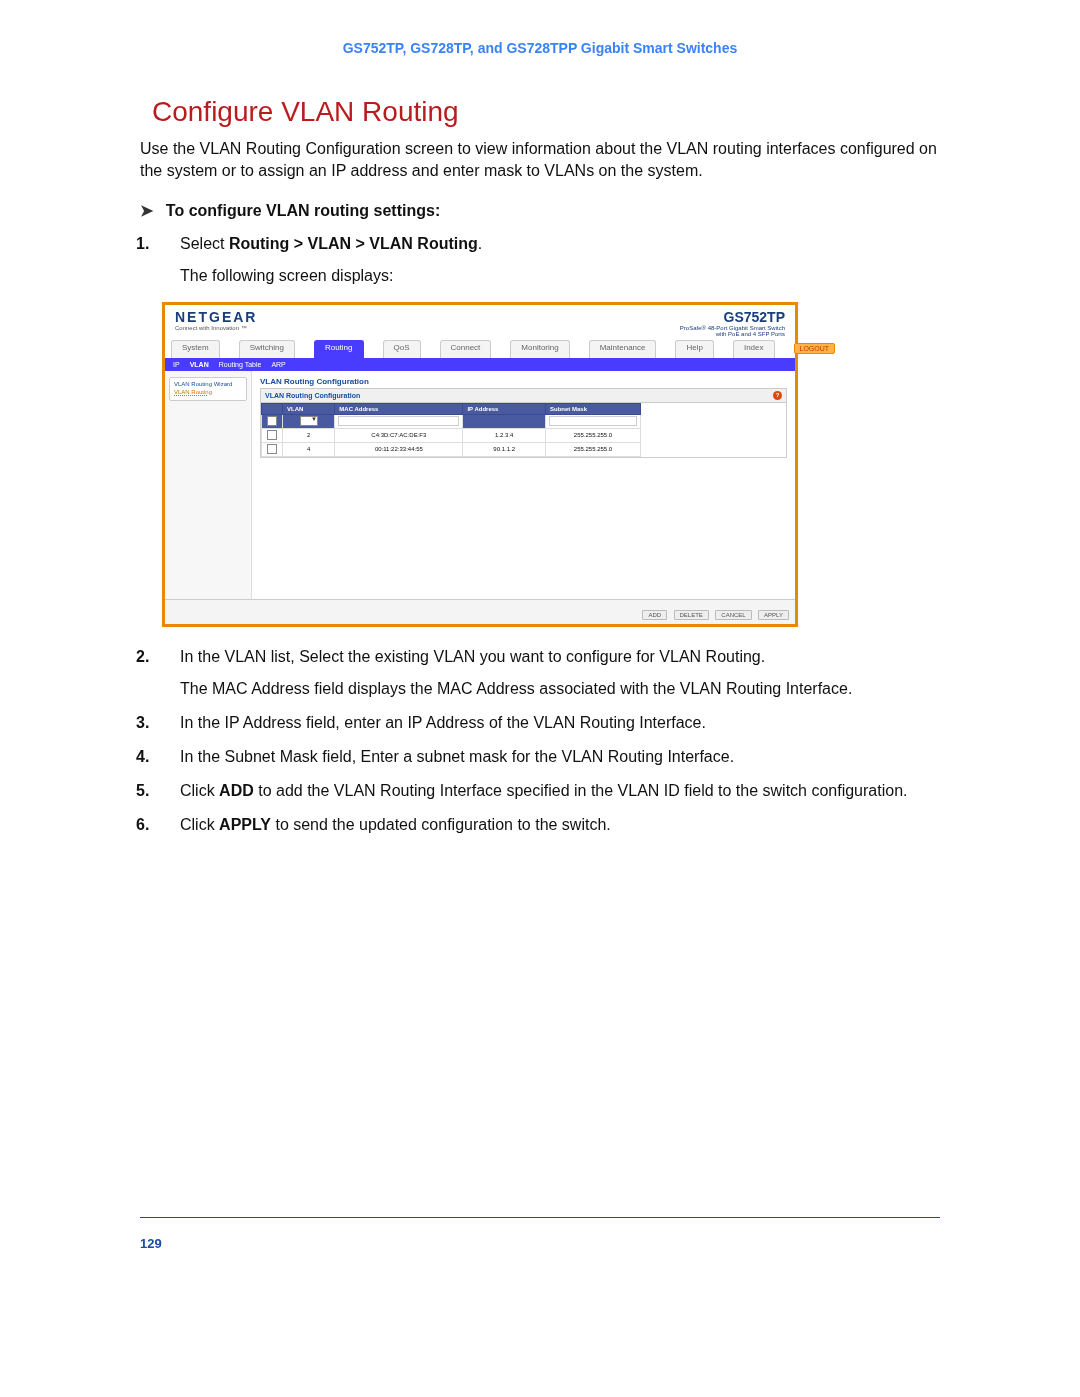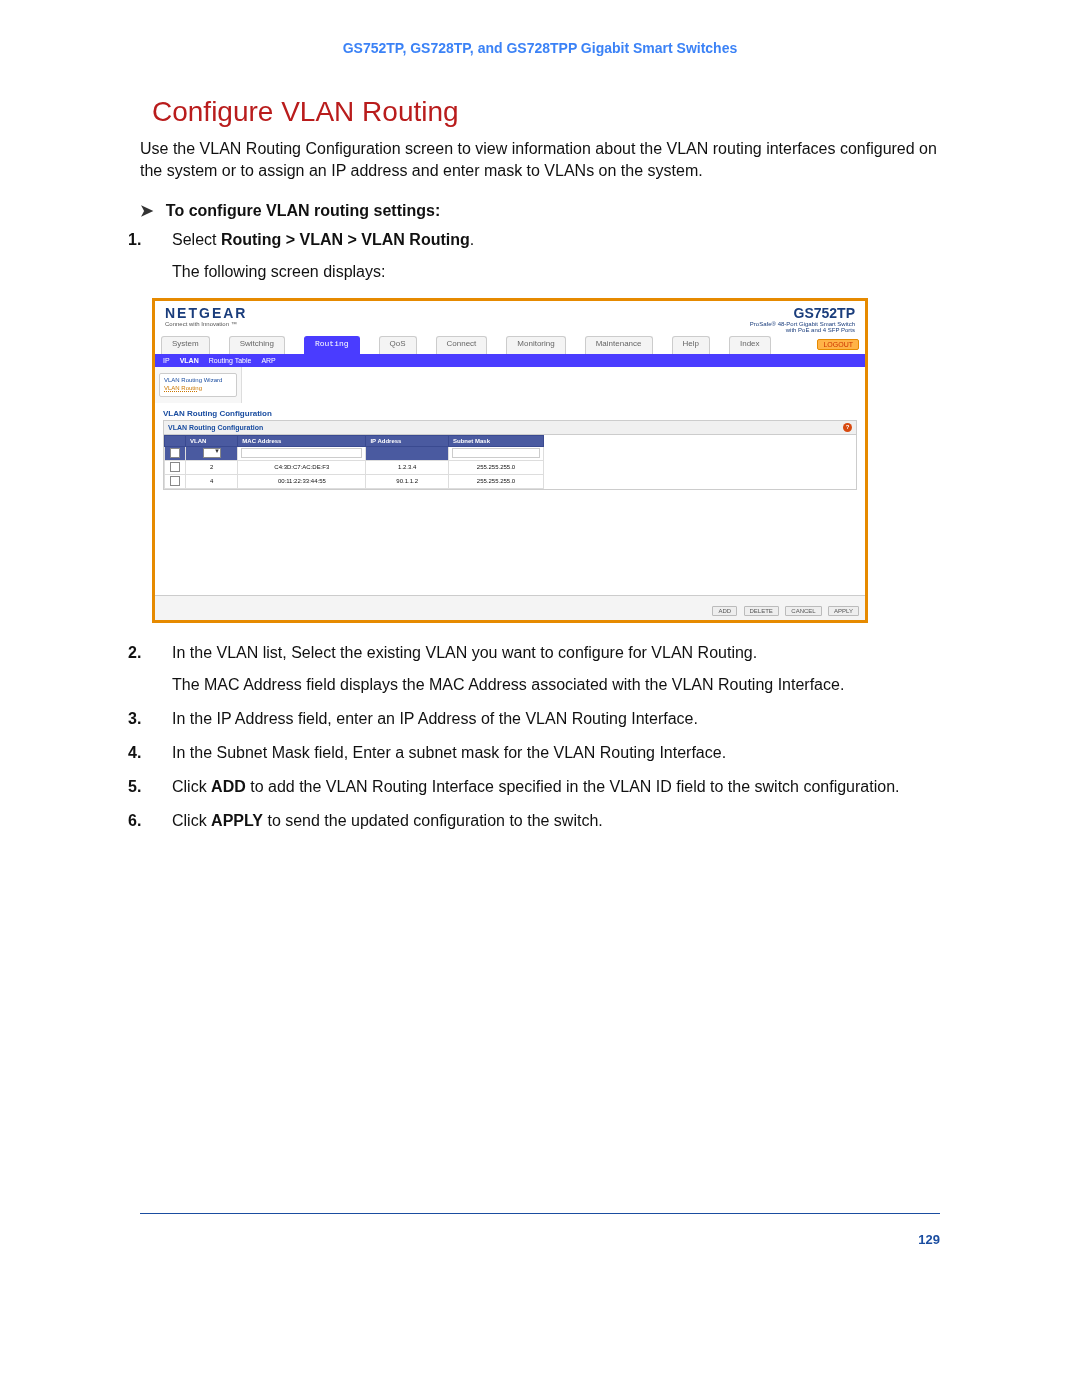--- a/index.html
+++ b/index.html
@@ -37,43 +37,43 @@
     font-weight: bold;
     margin: 18px 0 8px 0;
   }
   .procedure-heading .arrow {
     color: #333;
     margin-right: 8px;
   }
   ol.steps {
     list-style: none;
     padding-left: 28px;
-    margin: 4px;
+    margin: 12px;
   }
   ol.steps > li {
     font-size: 16px;
     line-height: 1.5;
     margin-bottom: 10px;
     text-indent: -22px;
   }
   ol.steps > li .num {
     font-weight: bold;
     display: inline-block;
     width: 22px;
   }
   ol.steps > li .sub {
     display: block;
     text-indent: 0;
     margin-top: 8px;
   }
 
   
   .screenshot-wrap {
-    margin: 14px 0 18px 12px;
-    width: 716px;
+    margin: 14px 0 18px 22px;
+    width: 636px;
   }
   .switch-ui {
     border: 3px solid #e68a00;
     background: #fff;
     font-family: Arial, sans-serif;
   }
   .ui-top {
     display: flex;
     justify-content: space-between;
     align-items: flex-start;
@@ -120,21 +120,20 @@
     border-bottom: none;
     border-radius: 3px 3px 0 0;
     margin-right: 1px;
     background: #f4f4f4;
     line-height: 1;
   }
   .tab.active {
     background: #4a3cff;
     color: #fff;
     border-color: #4a3cff;
-    font-family: Liberation Mono, monospace;
   }
   .logout-wrap {
     flex: 1;
     display: flex;
     justify-content: flex-end;
     align-items: center;
   }
   .logout-btn {
     font-size: 7px;
     background: #ffb347;
@@ -150,21 +149,20 @@
     padding: 3px 8px;
     display: flex;
     gap: 10px;
   }
   .sub-tab.active {
     font-weight: bold;
   }
   .content-area {
     display: flex;
     min-height: 228px;
-    flex-direction: column;
   }
   .side-nav {
     width: 78px;
     background: #f7f7f7;
     border-right: 1px solid #ddd;
     padding: 6px 4px;
   }
   .side-box {
     border: 1px solid #ccc;
     background: #fff;
@@ -254,21 +252,21 @@
     border-radius: 1px;
     color: #555;
   }
 
   .footer-rule {
     border: none;
     border-top: 1px solid #1a4da0;
     margin-top: 380px;
   }
   .page-number {
-    text-align: right;
+    text-align: left;
     color: #1a4da0;
     font-weight: bold;
     font-size: 13px;
     margin-top: 18px;
   }
 </style>
 </head>
 <body>
 
 <div class="page">

